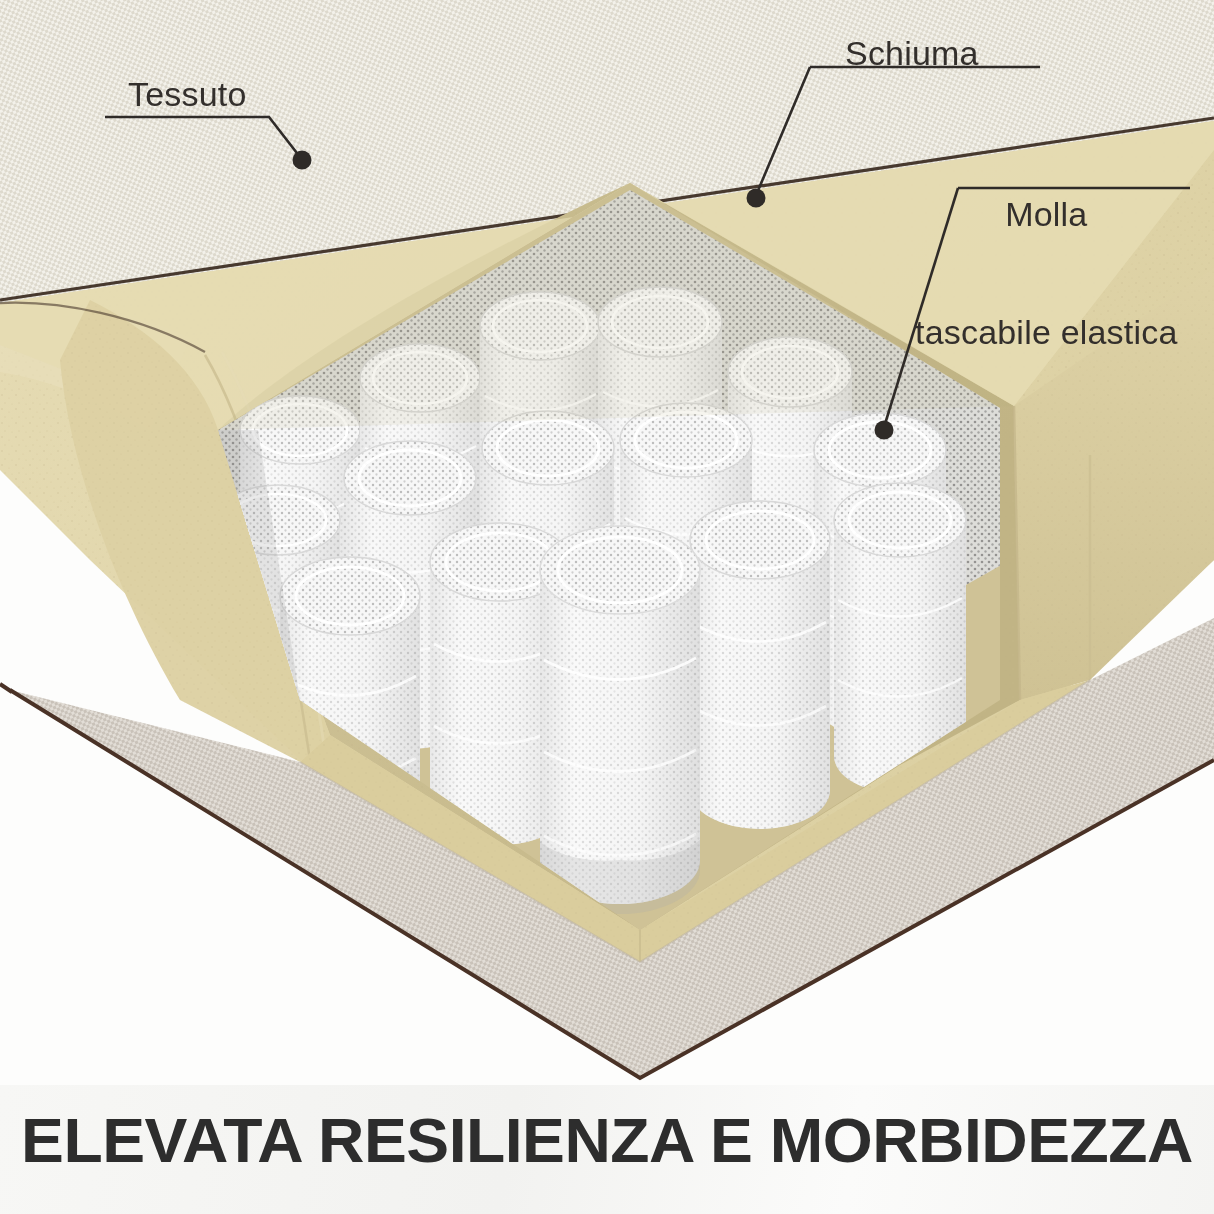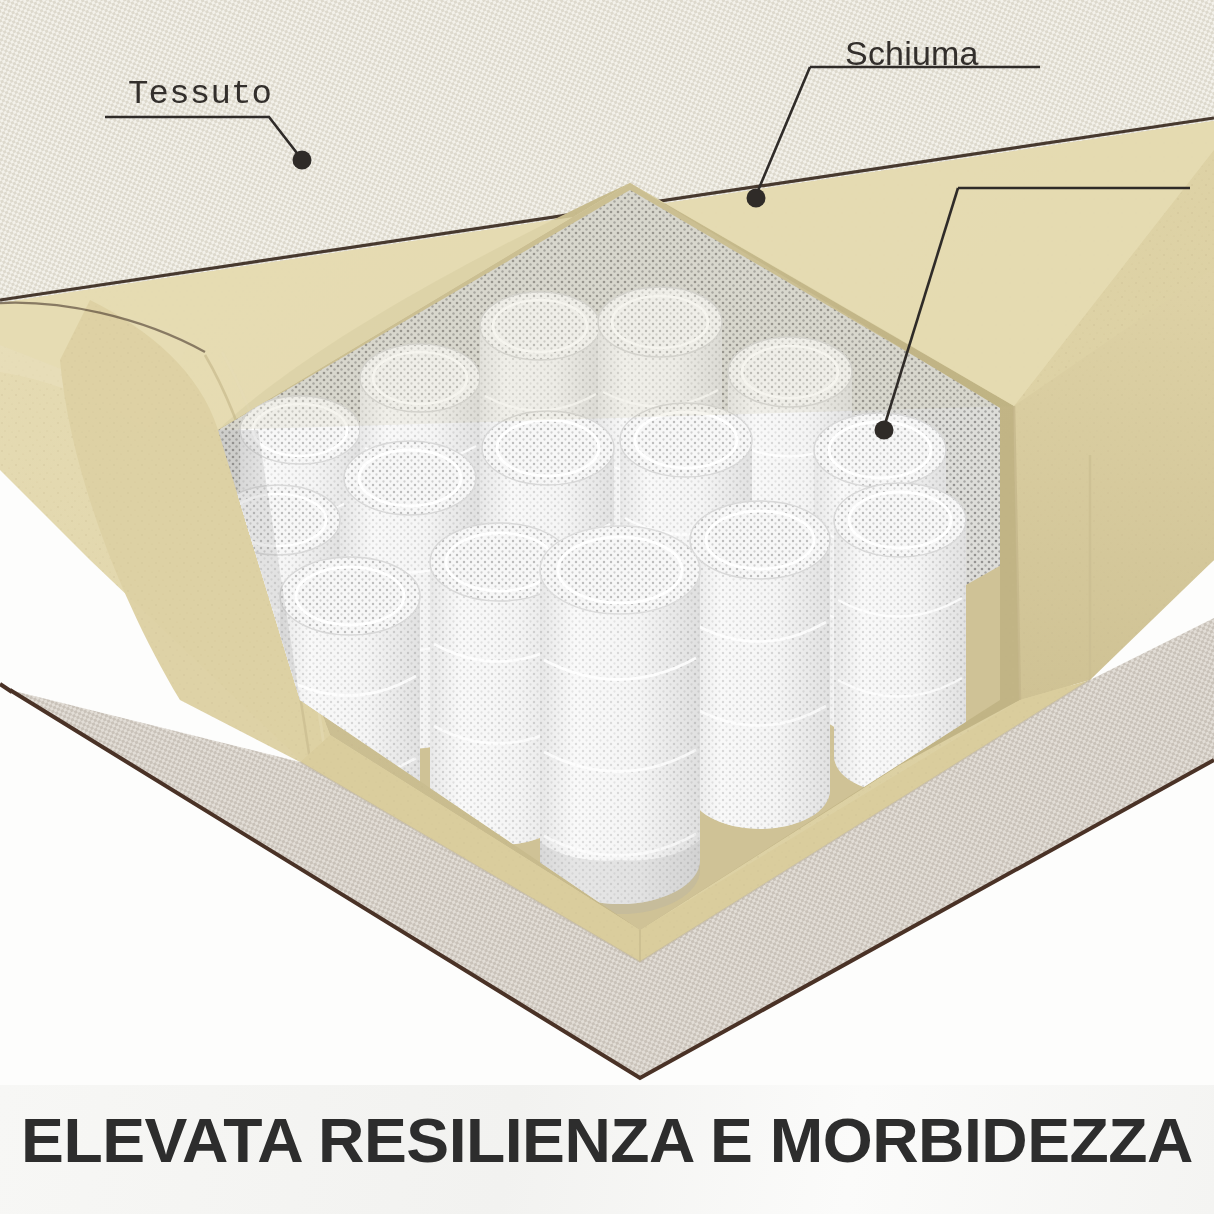--- a/index.html
+++ b/index.html
@@ -23,21 +23,21 @@
   .callout {
     position: absolute;
     color: #332f2c;
     font-family: "Liberation Sans", sans-serif;
     font-weight: 400;
     letter-spacing: .2px;
     white-space: pre;
     line-height: 1.16;
     margin-top: 12px;
   }
-  #lbl-tessuto { left: 128px; top: 63px;  font-size: 34px; font-family: Liberation Mono, monospace; }
+  #lbl-tessuto { left: 128px; top: 63px;  font-size: 34px; }
   #lbl-schiuma { left: 845px; top: 22px;  font-size: 34px; }
   #lbl-molla   { left: 915px; top: 104px; font-size: 34px; text-align: center; }
 
   
   #headline {
     position: absolute;
     left: 0; right: 0;
     top: 1104px;
     text-align: center;
     font-family: "Liberation Sans Narrow", "Liberation Sans", sans-serif;
@@ -367,17 +367,21 @@
         <path d="M958,188 L885,424"></path>
         <circle cx="884" cy="430" r="9.5" fill="#2f2b28" stroke="none"></circle>
       </g>
     </g>
   </svg>
 
   <div class="callout" id="lbl-tessuto">Tessuto</div>
 
   <div class="callout" id="lbl-schiuma">Schiuma</div>
 
+  <div class="callout" id="lbl-molla">
+    <div style="text-align:center;">Molla</div>
+    <div style="text-align:center;">tascabile elastica</div>
+  </div>
 
   <div id="headline-band"></div>
   <div id="headline">ELEVATA RESILIENZA E MORBIDEZZA</div>
 
 </div>
 
 </body></html>

